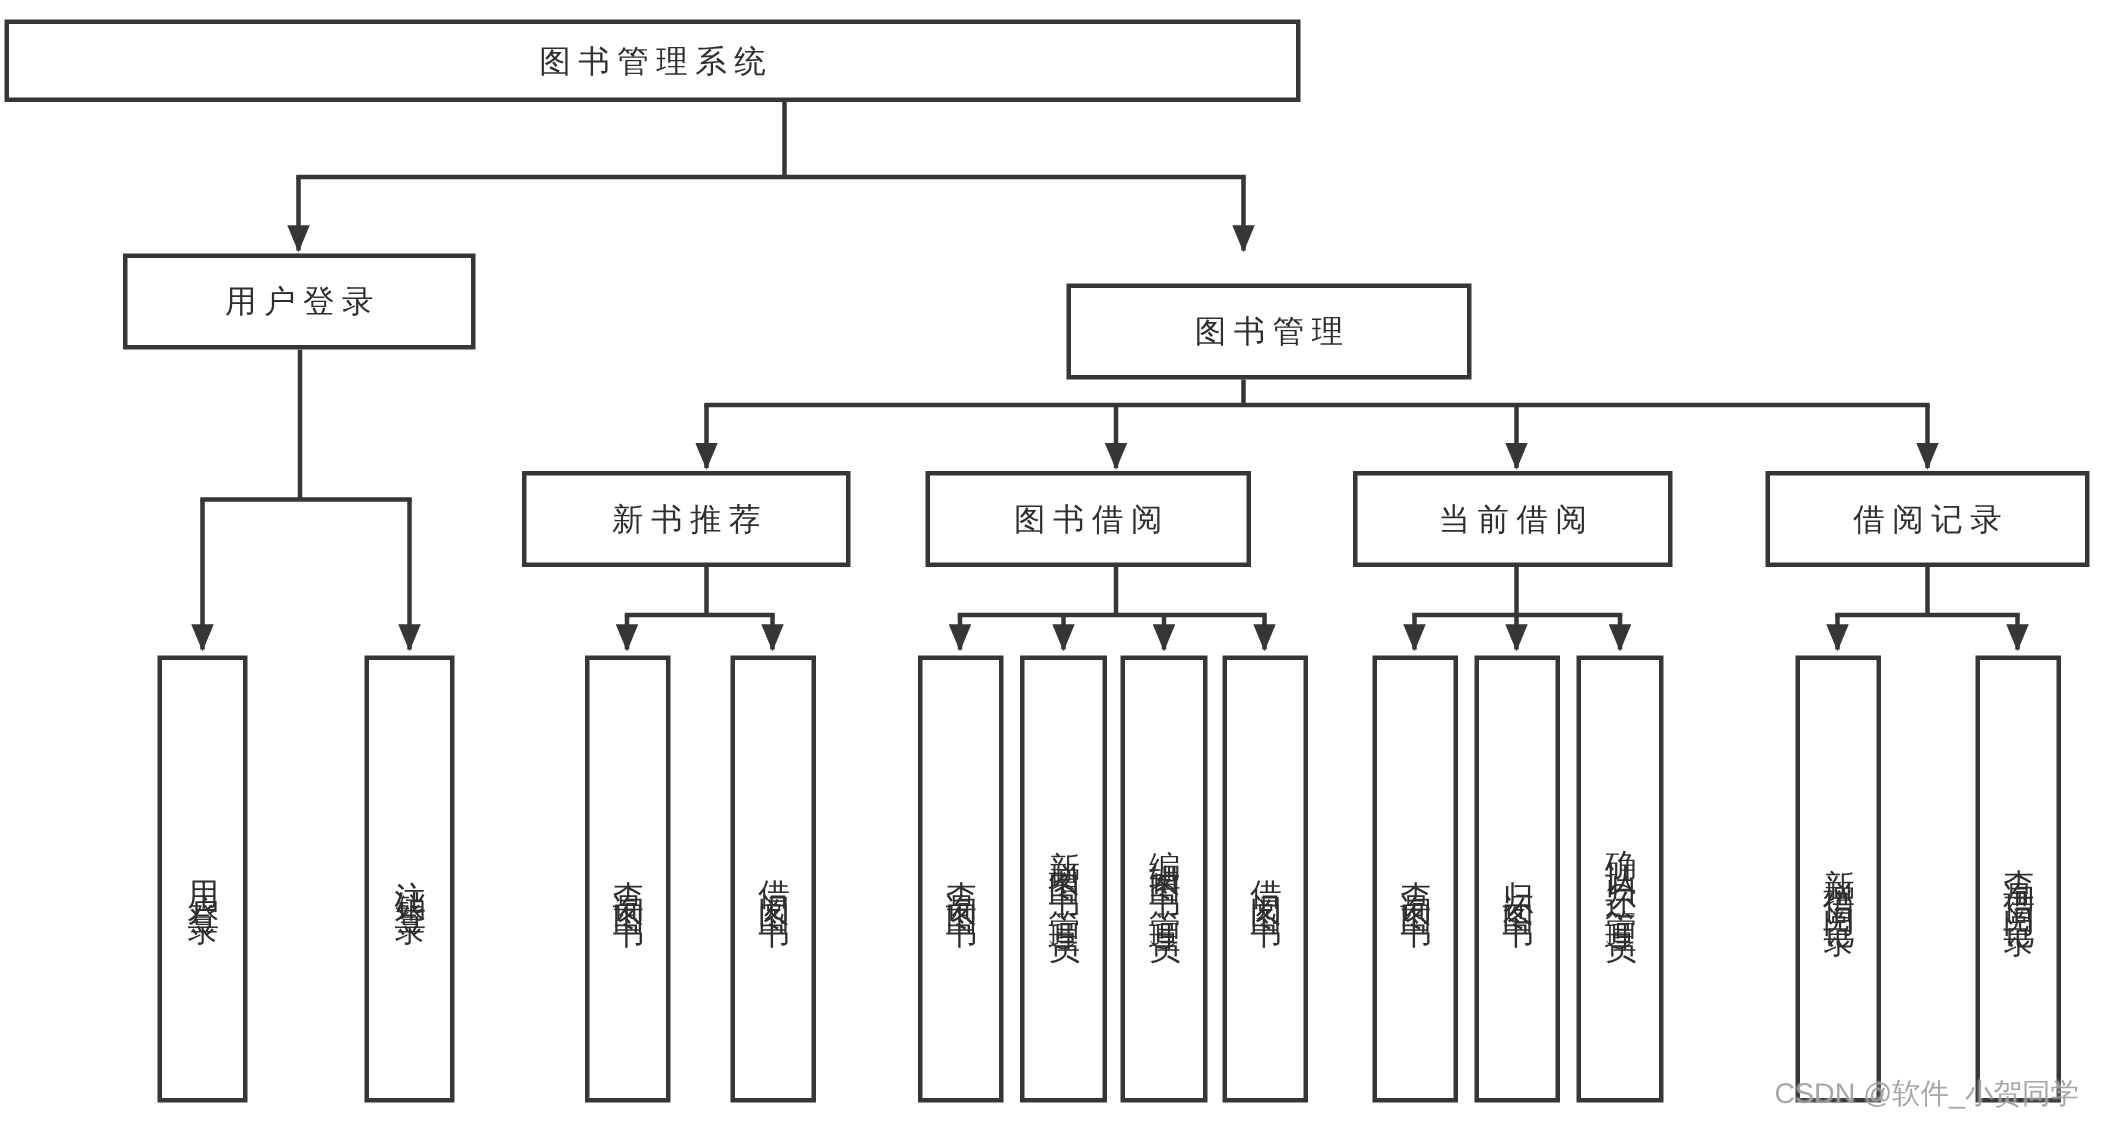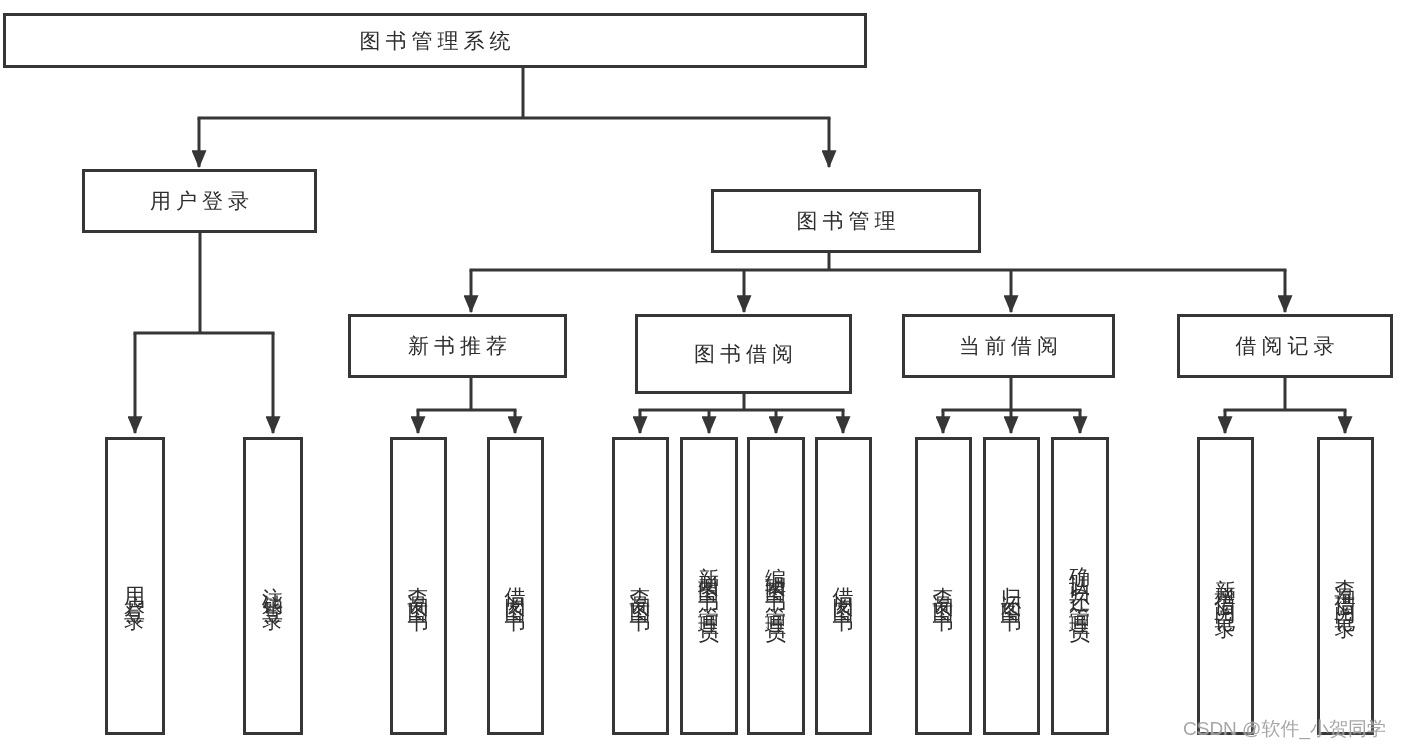--- a/index.html
+++ b/index.html
@@ -134,21 +134,21 @@
   <div class="node hnode" style="left:82px; top:169px; width:235px; height:64px;">
     <span class="label">用户登录</span>
   </div>
   <div class="node hnode" style="left:711px; top:169px; width:270px; height:64px;margin-top:20px;">
     <span class="label">图书管理</span>
   </div>
 
   <div class="node hnode" style="left:348px; top:314px; width:219px; height:64px;">
     <span class="label">新书推荐</span>
   </div>
-  <div class="node hnode" style="left:635px; top:314px; width:217px; height:80px;">
+  <div class="node hnode" style="left:617px; top:314px; width:217px; height:64px;">
     <span class="label">图书借阅</span>
   </div>
   <div class="node hnode" style="left:902px; top:314px; width:213px; height:64px;">
     <span class="label">当前借阅</span>
   </div>
   <div class="node hnode" style="left:1177px; top:314px; width:216px; height:64px;">
     <span class="label">借阅记录</span>
   </div>
 
   <div class="node vnode" style="left:105px; top:437px; width:60px; height:298px;">

